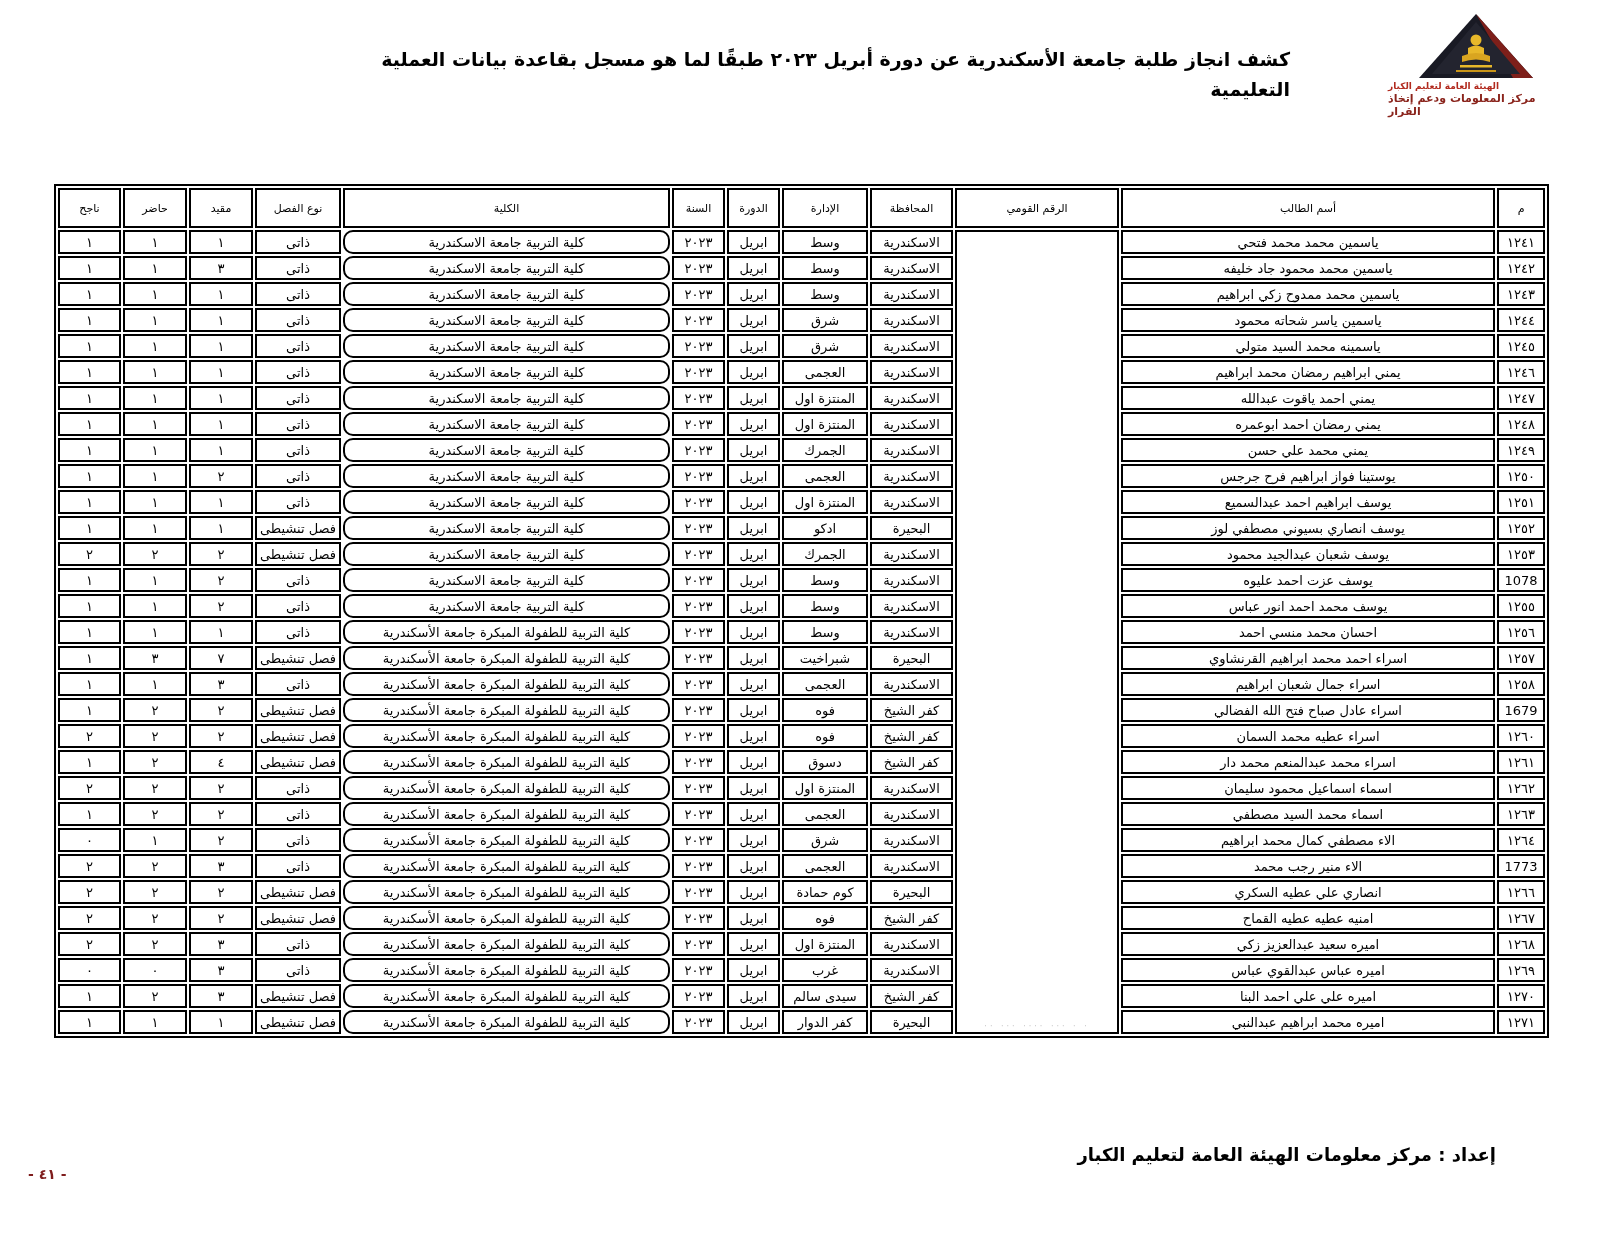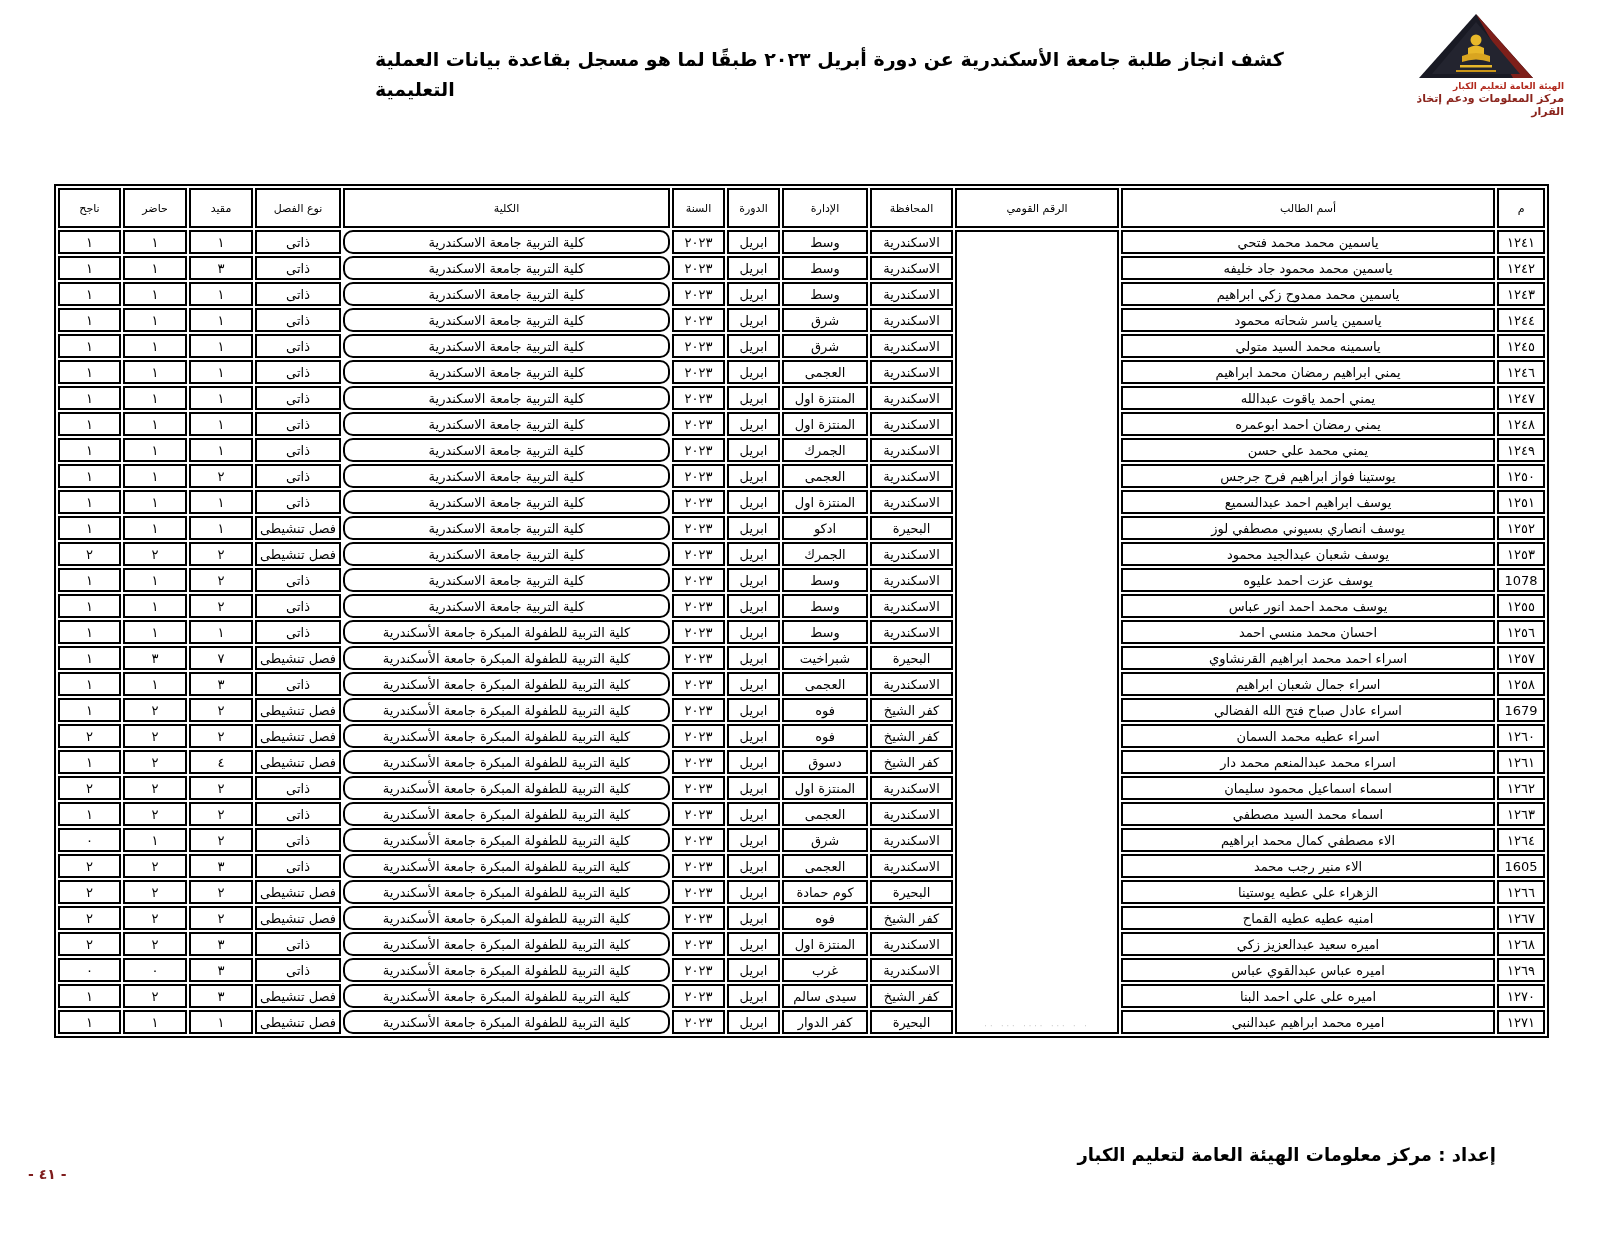--- a/index.html
+++ b/index.html
@@ -5,26 +5,26 @@
   html,body { margin:0; padding:0; }
   body {
     width:1600px; height:1236px;
     background:#ffffff;
     font-family:"DejaVu Sans", sans-serif;
     position:relative;
     overflow:hidden;
   }
   .page-title {
     position:absolute; top:44px; left:375px; width:915px;
-    direction:rtl; text-align:left;
+    direction:rtl; text-align:right;
     font-weight:bold; font-size:19px; line-height:1.6; color:#000;
   }
   .logo {
     position:absolute; top:12px; left:1388px; width:176px;
-    text-align:right; direction:rtl;
+    text-align:left; direction:rtl;
   }
   .logo-emblem { display:block; margin:0 auto; }
   .logo-line1 { color:#b22a1e; font-size:9px; font-weight:bold; margin-top:1px; }
   .logo-line2 { color:#8a241c; font-size:11px; font-weight:bold; margin-top:1px; }
   .table-wrap { position:absolute; top:184px; left:54px; }
   table.roster {
     border-collapse:separate; border-spacing:2px;
     table-layout:fixed; direction:rtl;
     border:2px solid #000; background:#fff;
   }
@@ -416,35 +416,35 @@
           <td class="c-admin">شرق</td>
           <td class="c-session">ابريل</td>
           <td class="c-year">٢٠٢٣</td>
           <td class="c-college">كلية التربية للطفولة المبكرة جامعة الأسكندرية</td>
           <td class="c-class">ذاتى</td>
           <td class="c-num">٢</td>
           <td class="c-num">١</td>
           <td class="c-num">٠</td>
         </tr>
         <tr>
-          <td class="c-no">1605</td>
+          <td class="c-no">1773</td>
           <td class="c-name">الاء منير رجب محمد</td>
           <td class="c-gov">الاسكندرية</td>
           <td class="c-admin">العجمى</td>
           <td class="c-session">ابريل</td>
           <td class="c-year">٢٠٢٣</td>
           <td class="c-college">كلية التربية للطفولة المبكرة جامعة الأسكندرية</td>
           <td class="c-class">ذاتى</td>
           <td class="c-num">٣</td>
           <td class="c-num">٢</td>
           <td class="c-num">٢</td>
         </tr>
         <tr>
           <td class="c-no">١٢٦٦</td>
-          <td class="c-name">الزهراء علي عطيه يوستينا</td>
+          <td class="c-name">انصاري علي عطيه السكري</td>
           <td class="c-gov">البحيرة</td>
           <td class="c-admin">كوم حمادة</td>
           <td class="c-session">ابريل</td>
           <td class="c-year">٢٠٢٣</td>
           <td class="c-college">كلية التربية للطفولة المبكرة جامعة الأسكندرية</td>
           <td class="c-class">فصل تنشيطى</td>
           <td class="c-num">٢</td>
           <td class="c-num">٢</td>
           <td class="c-num">٢</td>
         </tr>

